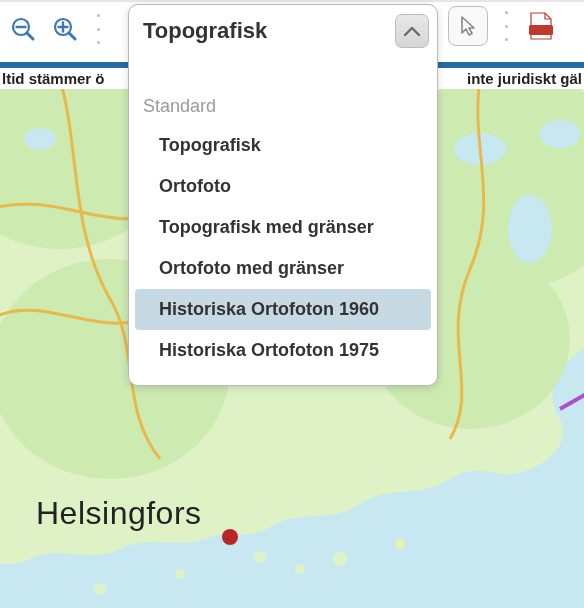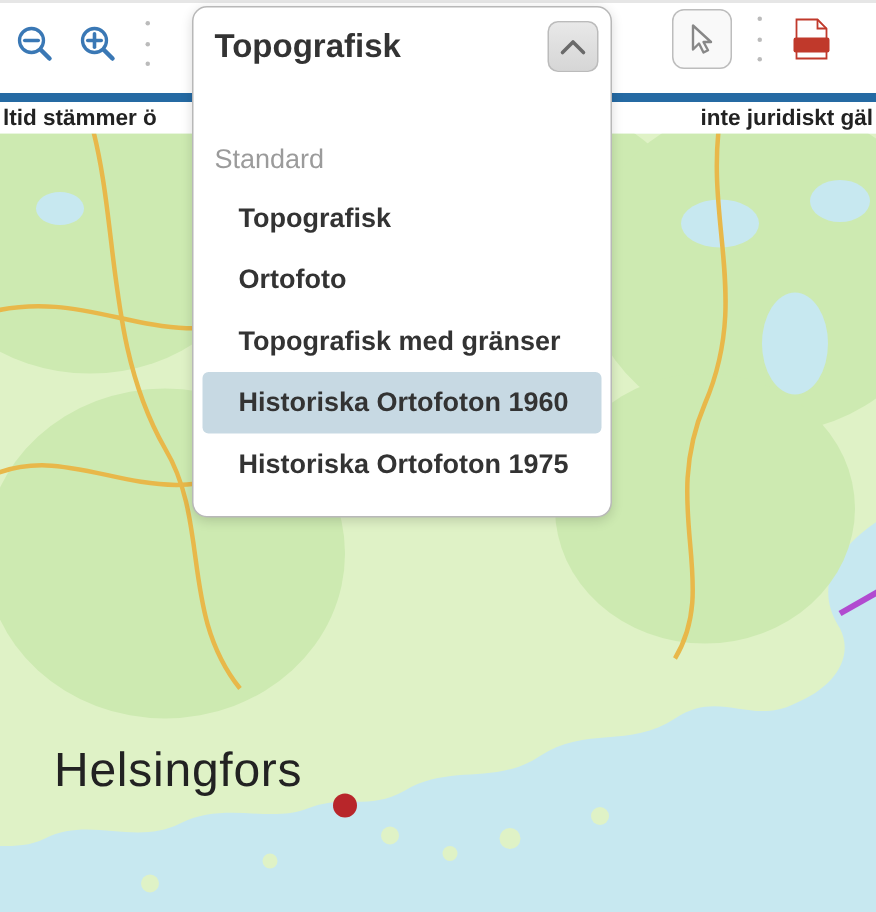--- a/index.html
+++ b/index.html
@@ -40,21 +40,21 @@
     overflow: hidden;
   }
   .map svg { position: absolute; top: 0; left: 0; width: 584px; height: 519px; }
   .city-label {
     position: absolute; left: 36px; bottom: 76px;
     font-size: 32px; color: #222; letter-spacing: 0.5px; text-align: right;
   }
 
   
   .dropdown {
-    position: absolute; top: 4px; left: 128px; width: 280px;
+    position: absolute; top: 4px; left: 128px; width: 310px;
     background: #fff; border: 1px solid #b8b8b8; border-radius: 10px;
     box-shadow: 0 2px 8px rgba(0,0,0,0.15);
     z-index: 50;
   }
   .dd-header {
     display: flex; align-items: center; justify-content: space-between;
     padding: 9px 8px 9px 14px;
     font-size: 22px; font-weight: bold; color: #333;
   }
   .dd-collapse {
@@ -183,19 +183,20 @@
         <svg width="18" height="12" viewBox="0 0 18 12">
           <path d="M2 10 L9 3 L16 10" fill="none" stroke="#6a6a6a" stroke-width="2.4" stroke-linecap="round" stroke-linejoin="round"></path>
         </svg>
       </div>
     </div>
     <div class="dd-group-label">Standard</div>
     <div class="dd-list">
       <div class="dd-item">Topografisk</div>
       <div class="dd-item">Ortofoto</div>
       <div class="dd-item">Topografisk med gränser</div>
+      <div class="dd-item">Ortofoto med gränser</div>
       <div class="dd-item selected">Historiska Ortofoton 1960</div>
       <div class="dd-item">Historiska Ortofoton 1975</div>
     </div>
     <div class="dd-footer-space"></div>
   </div>
 
 </div>
 
 </body></html>

